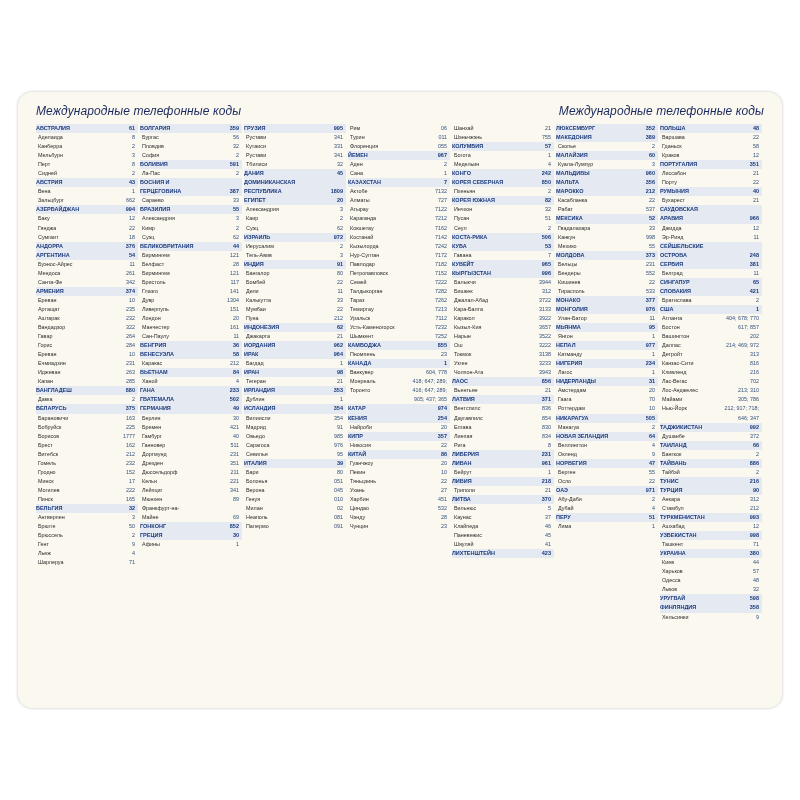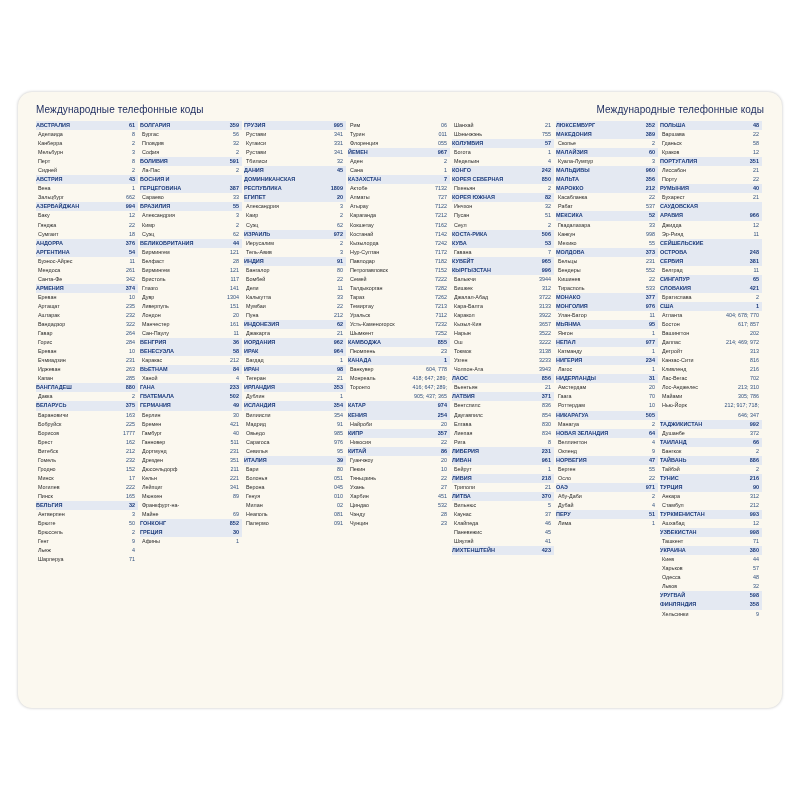--- a/index.html
+++ b/index.html
@@ -32,24 +32,25 @@
     position: absolute;
     left: 18px;
     top: 12px;
     right: 18px;
     bottom: 10px;
   }
   .head-row {
     display: flex;
     justify-content: space-between;
     align-items: baseline;
-    font-size: 10px;
+    font-size: 12px;
     color: #1b2a5e;
     letter-spacing: .1px;
     margin-bottom: 6px;
+    font-style: italic;
   }
   .head-row .ttl { font-weight: 400; }
   .cols {
     display: flex;
     gap: 0px;
     height: 572px;
   }
   .col {
     flex: 1 1 0;
     padding-right: 2px;

